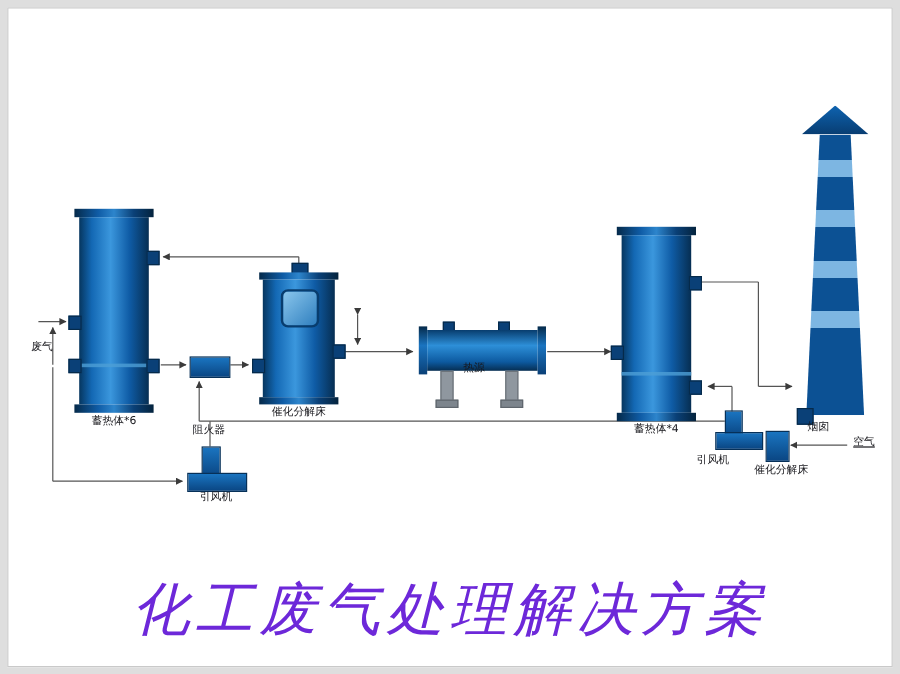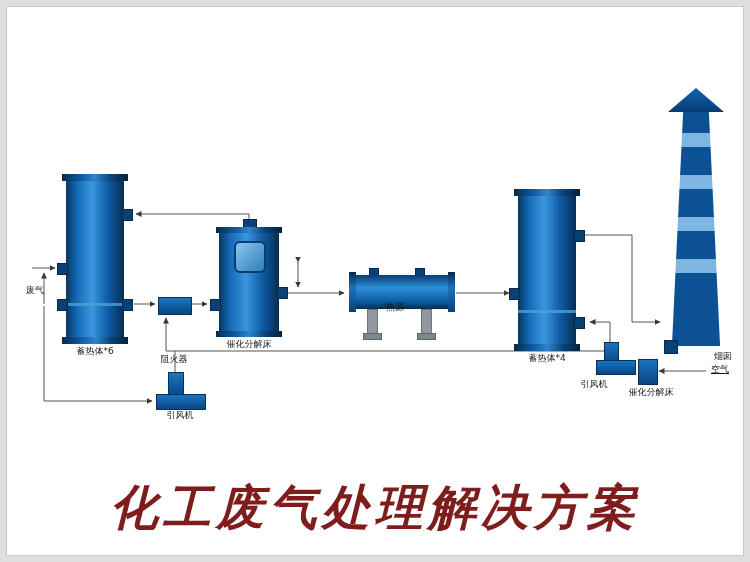--- a/index.html
+++ b/index.html
@@ -36,22 +36,22 @@
       #0c5194 51%,#0c5194 63%,#7db6e2 63%,#7db6e2 69%,
       #0c5194 69%,#0c5194 100%);}
   .watermark{
     position:absolute;left:122px;top:182px;z-index:6;pointer-events:none;
     font-size:112px;line-height:1;letter-spacing:20px;font-weight:700;font-style:italic;
     color:rgba(141,207,144,0.72);font-family:"DejaVu Serif",serif;
     text-shadow:1px 1px 0 rgba(255,255,255,0.4);
   }
   .page-title{
     position:absolute;left:0;right:0;top:470px;z-index:5;text-align:center;
-    font-size:48px;font-weight:700;font-style:italic;letter-spacing:5px;
-    color:#7f1d1d;font-family:"DejaVu Serif",serif;
+    font-size:48px;font-weight:400;font-style:italic;letter-spacing:5px;
+    color:#6d28d9;font-family:"DejaVu Serif",serif;
   }
 </style>
 </head>
 <body>
 
 <div class="stage">
 
   <svg class="pipes" width="750" height="562">
     <defs>
       <marker id="ah" markerWidth="8" markerHeight="8" refX="5.5" refY="3" orient="auto">
@@ -150,18 +150,18 @@
   <div class="lbl" style="left:20px;top:279px;">废气</div>
   <div class="lbl c" style="left:58px;top:340px;width:62px;">蓄热体*6</div>
   <div class="lbl c" style="left:146px;top:318px;width:44px;margin-top:30px;">阻火器</div>
   <div class="lbl c" style="left:208px;top:333px;width:70px;">催化分解床</div>
   <div class="lbl" style="left:380px;top:296px;">热源</div>
   <div class="lbl c" style="left:510px;top:347px;width:62px;">蓄热体*4</div>
   <div class="lbl c" style="left:150px;top:404px;width:48px;">引风机</div>
   <div class="lbl c" style="left:566px;top:373px;width:44px;">引风机</div>
   <div class="lbl c" style="left:612px;top:381px;width:66px;">催化分解床</div>
   <div class="lbl" style="left:705px;top:358px;text-decoration:underline;">空气</div>
-  <div class="lbl" style="left:708px;top:345px;">烟囱</div>
+  <div class="lbl" style="left:667px;top:345px;">烟囱</div>
 
 
   <div class="page-title">化工废气处理解决方案</div>
 
 </div>
 
 </body></html>

